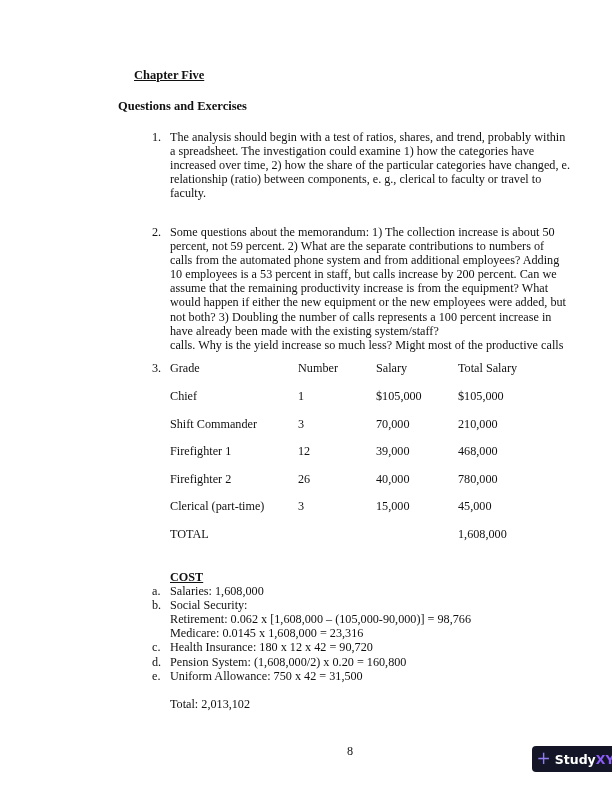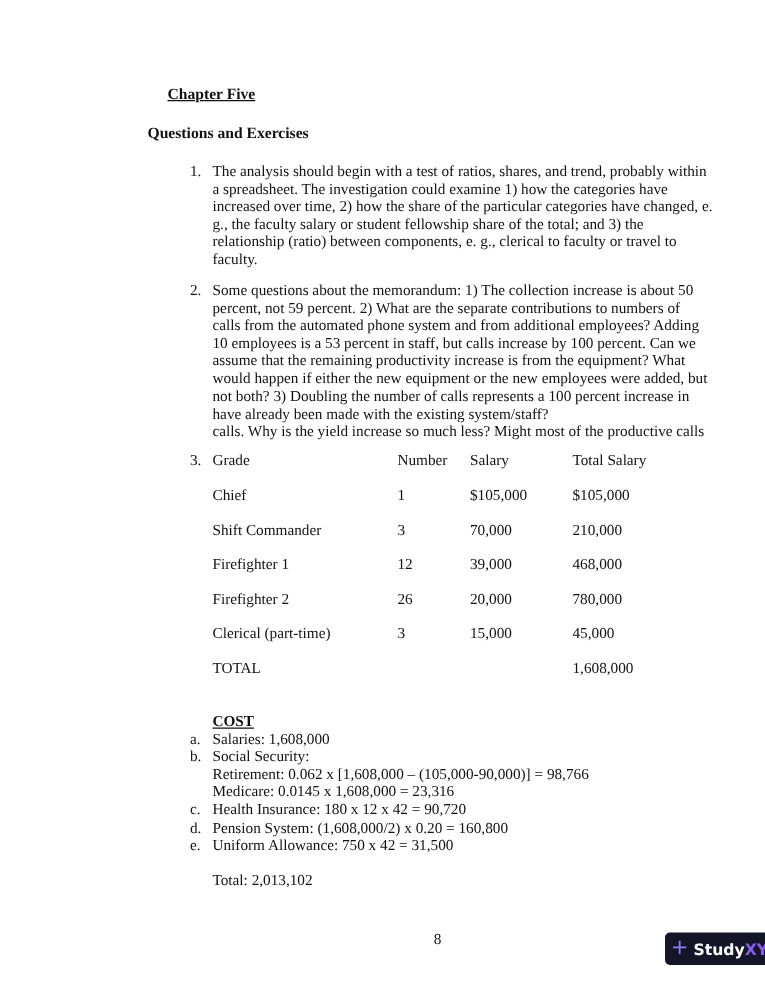--- a/index.html
+++ b/index.html
@@ -10,21 +10,21 @@
   .section { position: absolute; left: 74px; top: 99px; font-weight: bold; font-size: 12.5px; }
   .q { position: absolute; left: 108px; width: 420px; line-height: 14.1px; font-size: 12.2px; }
   .q .num { position: absolute; left: 0; top: 0; }
   .q .body { margin-left: 18px; }
   .q1 { top: 130px; }
   .q2 { top: 225px; }
   .q3 { top: 361px; }
   .tbl { position: absolute; left: 126px; top: 361px; font-size: 12.2px; }
   .tbl .row { position: absolute; left: 0; white-space: nowrap; }
   .tbl .c { position: absolute; top: 0; }
-  .c0 { left: 0; } .c1 { left: 148px; } .c2 { left: 206px; } .c3 { left: 288px; }
+  .c0 { left: 0; } .c1 { left: 128px; } .c2 { left: 206px; } .c3 { left: 288px; }
   .cost { position: absolute; left: 126px; top: 570px; font-size: 12.2px; line-height: 14.1px; }
   .cost .title { text-decoration: underline; font-weight: bold; }
   .cost .item { position: relative; padding-left: 0; }
   .cost .lbl { position: absolute; left: -18px; }
   .cost .total { margin-top: 14px; }
   .pagenum { position: absolute; left: 303px; top: 744px; font-size: 12.2px; }
   .badge { position: absolute; left: 488px; top: 746px; width: 87px; height: 26px; background: #141627;
            border-radius: 4px; display: flex; align-items: center; justify-content: center; gap: 4px;
            font-family: "DejaVu Sans", sans-serif; font-weight: bold; font-size: 12.5px; color: #fff; }
   .badge .plus { color: #8e7cf0; font-weight: normal; font-size: 17px; line-height: 1; margin-top: -2px; }
@@ -36,33 +36,32 @@
 <div class="page">
   <div class="chapter">Chapter Five</div>
   <div class="section">Questions and Exercises</div>
 
   <div class="q q1">
     <span class="num">1.</span>
     <div class="body">
       <div>The analysis should begin with a test of ratios, shares, and trend, probably within</div>
       <div>a spreadsheet.  The investigation could examine 1) how the categories have</div>
       <div>increased over time, 2) how the share of the particular categories have changed, e.</div>
-      <div>g., the faculty salary or student fellowship share of the total; and 3) the</div>
       <div>relationship (ratio) between components, e. g., clerical to faculty or travel to</div>
       <div>faculty.</div>
     </div>
   </div>
 
   <div class="q q2">
     <span class="num">2.</span>
     <div class="body">
       <div>Some questions about the memorandum:  1) The collection increase is about 50</div>
       <div>percent, not 59 percent.  2)  What are the separate contributions to numbers of</div>
       <div>calls from the automated phone system and from additional employees?  Adding</div>
-      <div>10 employees is a 53 percent in staff, but calls increase by 100 percent.  Can we</div>
+      <div>10 employees is a 53 percent in staff, but calls increase by 200 percent.  Can we</div>
       <div>assume that the remaining productivity increase is from the equipment?  What</div>
       <div>would happen if either the new equipment or the new employees were added, but</div>
       <div>not both?  3)  Doubling the number of calls represents a 100 percent increase in</div>
       <div>have already been made with the existing system/staff?</div>
       <div>calls.  Why is the yield increase so much less?  Might most of the productive calls</div>
     </div>
   </div>
 
   <div class="q q3">
     <span class="num">3.</span>
@@ -89,21 +88,21 @@
     </div>
     <div class="row" style="top:83px">
       <span class="c c0">Firefighter 1</span>
       <span class="c c1">12</span>
       <span class="c c2">39,000</span>
       <span class="c c3">468,000</span>
     </div>
     <div class="row" style="top:110.5px">
       <span class="c c0">Firefighter 2</span>
       <span class="c c1">26</span>
-      <span class="c c2">20,000</span>
+      <span class="c c2">40,000</span>
       <span class="c c3">780,000</span>
     </div>
     <div class="row" style="top:138px">
       <span class="c c0">Clerical (part-time)</span>
       <span class="c c1">3</span>
       <span class="c c2">15,000</span>
       <span class="c c3">45,000</span>
     </div>
     <div class="row" style="top:165.5px">
       <span class="c c0">TOTAL</span>

